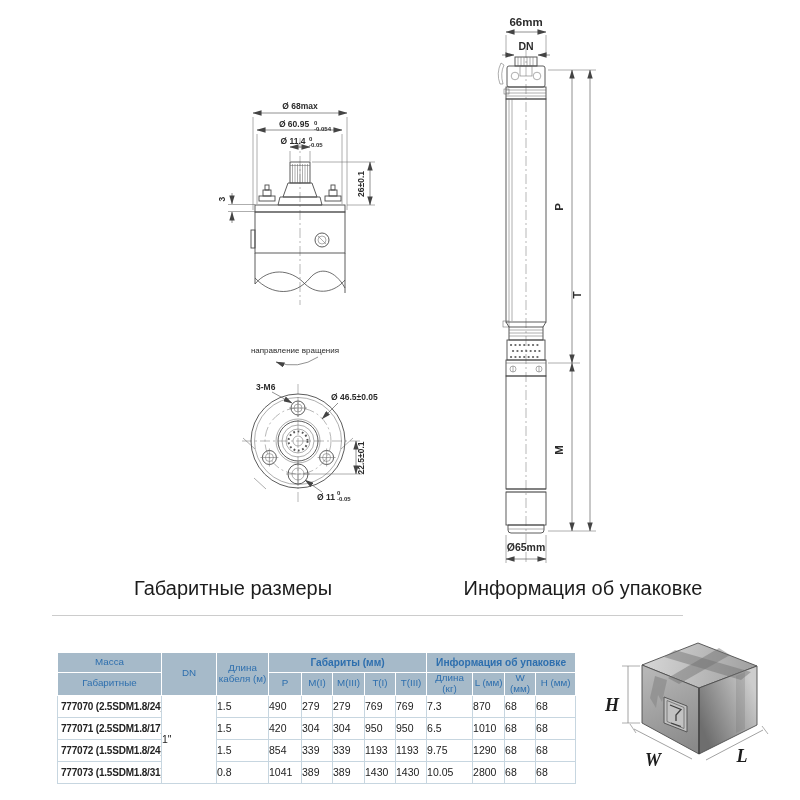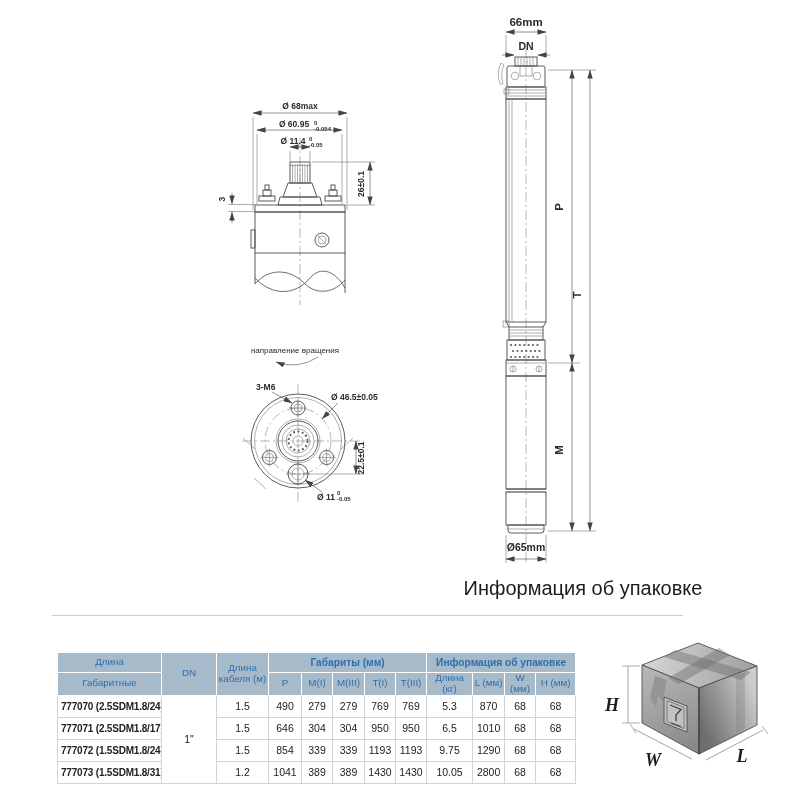--- a/index.html
+++ b/index.html
@@ -30,21 +30,21 @@
   #title-dims{left:108px;width:250px;}
   #title-pack{left:458px;width:250px;}
   .divider{position:absolute;left:52px;top:615px;width:631px;height:1px;background:#cccccc;}
 
   
   .spec-table{position:absolute;left:57px;top:652px;width:518px;border-collapse:collapse;
               table-layout:fixed;}
   .spec-table th{background:#a6bac9;color:#2e6fae;font-weight:normal;font-size:9.8px;
                  border:1.2px solid #ffffff;padding:0;line-height:1.12;height:19px;}
   .spec-table th.grp{font-size:10.2px;font-weight:bold;}
-  .spec-table td{border:1px solid #c7d6e0;font-size:10.5px;color:#222;text-align:center;
+  .spec-table td{border:1px solid #c7d6e0;font-size:10.5px;color:#222;
                  padding:0;height:21px;background:#fff;}
   .spec-table td.model{text-align:left;padding-left:3px;font-weight:bold;font-size:10px;
                        letter-spacing:-0.2px;white-space:nowrap;overflow:hidden;}
 </style>
 </head>
 <body>
 
 <div id="page">
 
 <svg width="800" height="800" viewBox="0 0 800 800">
@@ -295,41 +295,42 @@
     <text class="boxlbl" x="605" y="711">H</text>
     <line x1="634" y1="729" x2="692" y2="759" stroke="#8a8a8a" stroke-width="0.8"></line>
     <line class="thin" x1="630" y1="724" x2="636" y2="733" stroke="#8a8a8a"></line>
     <text class="boxlbl mid" x="653" y="766">W</text>
     <line x1="706" y1="760" x2="763" y2="730" stroke="#8a8a8a" stroke-width="0.8"></line>
     <line class="thin" x1="762" y1="726" x2="768" y2="734" stroke="#8a8a8a"></line>
     <text class="boxlbl mid" x="742" y="762">L</text>
   </g>
 </svg>
 
+<div class="sec-title" id="title-dims">Габаритные размеры</div>
 <div class="sec-title" id="title-pack">Информация об упаковке</div>
 <div class="divider"></div>
 
 <table class="spec-table">
   <colgroup>
     <col style="width:104px">
         <col style="width:55px">
         <col style="width:52px">
     <col style="width:33px">
         <col style="width:31px">
         <col style="width:32px">
     <col style="width:31px">
         <col style="width:31px">
         <col style="width:46px">
     <col style="width:32px">
         <col style="width:31px">
         <col style="width:40px">
   </colgroup>
   <tbody>
         <tr>
-    <th>Длина</th>
+    <th>Масса</th>
     <th rowspan="2">DN</th>
     <th rowspan="2">Длина кабеля (м)</th>
     <th colspan="5" class="grp">Габариты (мм)</th>
     <th colspan="4" class="grp">Информация об упаковке</th>
   </tr>
   <tr>
     <th>Габаритные</th>
     <th>P</th>
     <th>M(I)</th>
     <th>M(III)</th>
@@ -342,29 +343,29 @@
   </tr>
   <tr>
     <td class="model">777070 (2.5SDM1.8/24)</td>
     <td rowspan="4">1"</td>
     <td>1.5</td>
     <td>490</td>
     <td>279</td>
     <td>279</td>
     <td>769</td>
     <td>769</td>
-    <td>5.3</td>
+    <td>7.3</td>
     <td>870</td>
     <td>68</td>
     <td>68</td>
   </tr>
   <tr>
     <td class="model">777071 (2.5SDM1.8/17)</td>
     <td>1.5</td>
-    <td>646</td>
+    <td>420</td>
     <td>304</td>
     <td>304</td>
     <td>950</td>
     <td>950</td>
     <td>6.5</td>
     <td>1010</td>
     <td>68</td>
     <td>68</td>
   </tr>
   <tr>
@@ -375,21 +376,21 @@
     <td>339</td>
     <td>1193</td>
     <td>1193</td>
     <td>9.75</td>
     <td>1290</td>
     <td>68</td>
     <td>68</td>
   </tr>
   <tr>
     <td class="model">777073 (1.5SDM1.8/31)</td>
-    <td>1.2</td>
+    <td>0.8</td>
     <td>1041</td>
     <td>389</td>
     <td>389</td>
     <td>1430</td>
     <td>1430</td>
     <td>10.05</td>
     <td>2800</td>
     <td>68</td>
     <td>68</td>
   </tr>

